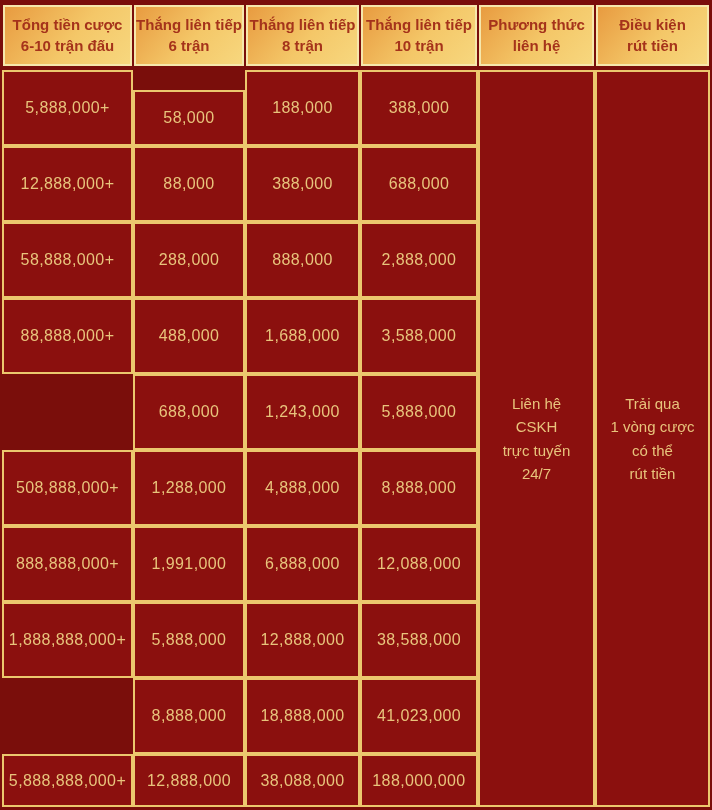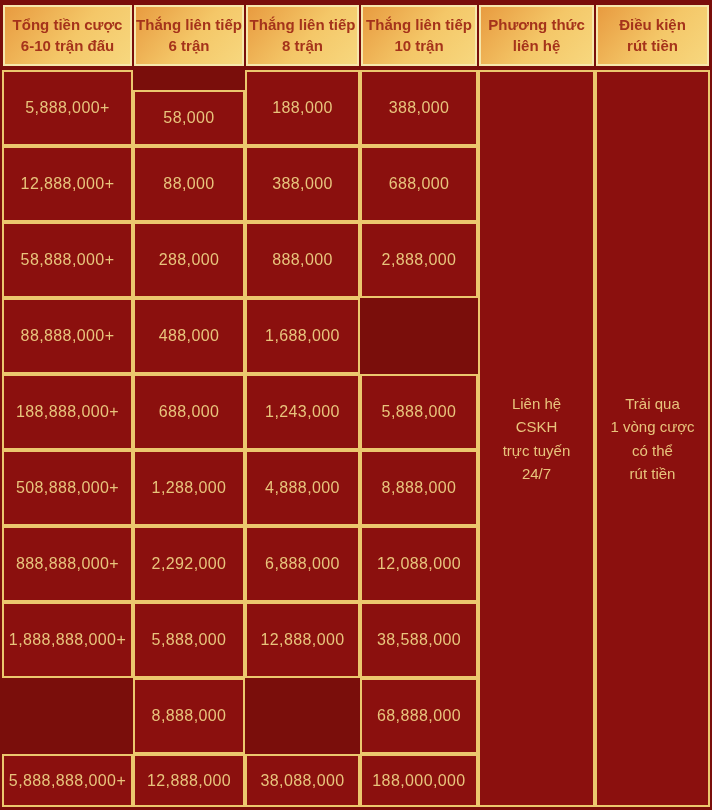--- a/index.html
+++ b/index.html
@@ -97,36 +97,37 @@
       <div class="dcell" style="grid-area: 3 / 2;">88,000</div>
       <div class="dcell" style="grid-area: 3 / 3;">388,000</div>
       <div class="dcell" style="grid-area: 3 / 4;">688,000</div>
       <div class="dcell" style="grid-area: 4 / 1;">58,888,000+</div>
       <div class="dcell" style="grid-area: 4 / 2;">288,000</div>
       <div class="dcell" style="grid-area: 4 / 3;">888,000</div>
       <div class="dcell" style="grid-area: 4 / 4;">2,888,000</div>
       <div class="dcell" style="grid-area: 5 / 1;">88,888,000+</div>
       <div class="dcell" style="grid-area: 5 / 2;">488,000</div>
       <div class="dcell" style="grid-area: 5 / 3;">1,688,000</div>
-      <div class="dcell" style="grid-area: 6 / 1;">188,888,000+</div>
+      <div class="dcell" style="grid-area: 5 / 4;">3,588,000</div>
       <div class="dcell" style="grid-area: 6 / 2;">688,000</div>
       <div class="dcell" style="grid-area: 6 / 3;">1,243,000</div>
       <div class="dcell" style="grid-area: 6 / 4;">5,888,000</div>
       <div class="dcell" style="grid-area: 7 / 1;">508,888,000+</div>
       <div class="dcell" style="grid-area: 7 / 2;">1,288,000</div>
       <div class="dcell" style="grid-area: 7 / 3;">4,888,000</div>
       <div class="dcell" style="grid-area: 7 / 4;">8,888,000</div>
       <div class="dcell" style="grid-area: 8 / 1;">888,888,000+</div>
-      <div class="dcell" style="grid-area: 8 / 2;">2,292,000</div>
+      <div class="dcell" style="grid-area: 8 / 2;">1,991,000</div>
       <div class="dcell" style="grid-area: 8 / 3;">6,888,000</div>
       <div class="dcell" style="grid-area: 8 / 4;">12,088,000</div>
       <div class="dcell" style="grid-area: 9 / 1;">1,888,888,000+</div>
       <div class="dcell" style="grid-area: 9 / 2;">5,888,000</div>
       <div class="dcell" style="grid-area: 9 / 3;">12,888,000</div>
       <div class="dcell" style="grid-area: 9 / 4;">38,588,000</div>
       <div class="dcell" style="grid-area: 10 / 2;">8,888,000</div>
-      <div class="dcell" style="grid-area: 10 / 4;">68,888,000</div>
+      <div class="dcell" style="grid-area: 10 / 3;">18,888,000</div>
+      <div class="dcell" style="grid-area: 10 / 4;">41,023,000</div>
       <div class="dcell" style="grid-area: 11 / 1;">5,888,888,000+</div>
       <div class="dcell" style="grid-area: 11 / 2;">12,888,000</div>
       <div class="dcell" style="grid-area: 11 / 3;">38,088,000</div>
       <div class="dcell" style="grid-area: 11 / 4;">188,000,000</div>
     </div>
 </div>
 
 </body></html>

